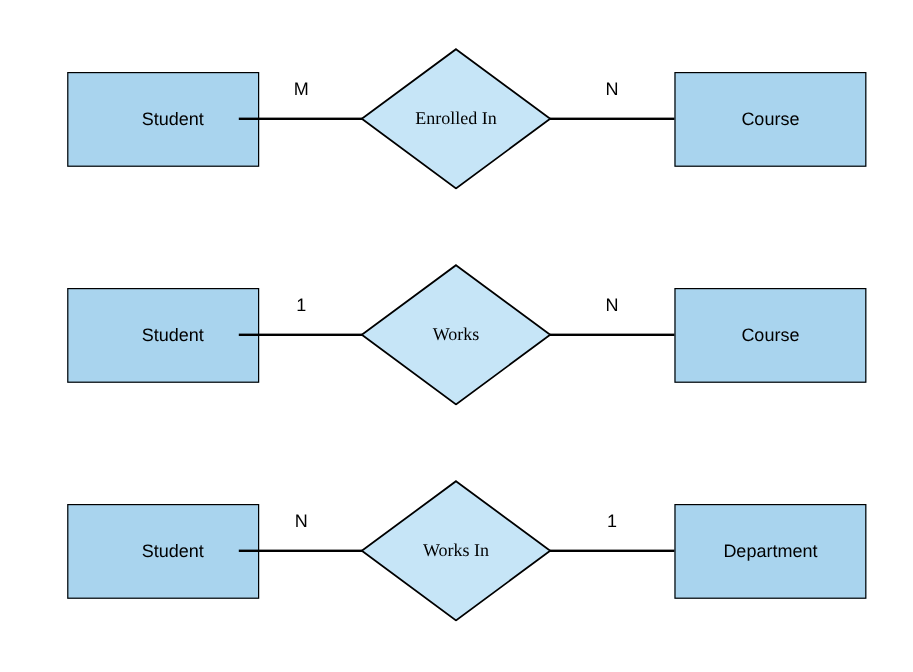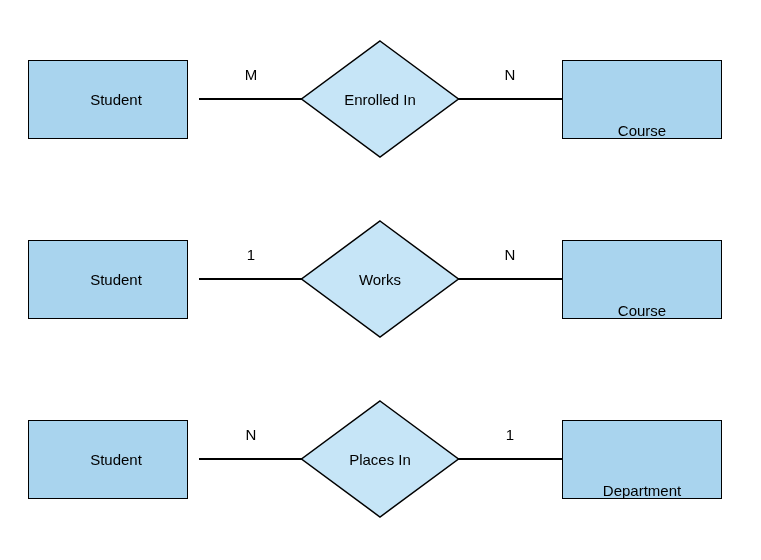--- a/index.html
+++ b/index.html
@@ -30,22 +30,22 @@
     top: calc(var(--cy) - 39.5px);
     background: var(--entity-fill, #a9d4ee);
     border: 1.5px solid var(--border, #000000);
     box-sizing: border-box;
     display: flex;
     align-items: center;
     justify-content: center;
     font-size: 15px;
     line-height: 1;
   }
-  .entity.left  { left: 28px; padding-left: 16px; }
-  .entity.right { left: 562px; align-items: flex-end; }
+  .entity.left  { left: 56px; padding-left: 16px; }
+  .entity.right { left: 562px; }
 
   .connector {
     position: absolute;
     height: 1.5px;
     top: calc(var(--cy) - 0.75px);
     background: var(--border, #000000);
   }
   .connector.left  { left: 199px; width: 103px; }
   .connector.right { left: 458px; width: 105px; }
 
@@ -58,20 +58,21 @@
   }
   .cardinality.cleft  { left: 251px; }
   .cardinality.cright { left: 510px; }
 
   .diamond {
     position: absolute;
     left: 300px;
     top: calc(var(--cy) - 59px);
     width: 160px;
     height: 118px;
+    font-family: Liberation Serif, serif;
   }
   .diamond svg {
     display: block;
     width: 100%;
     height: 100%;
   }
   .diamond .dlabel {
     position: absolute;
     inset: 0;
     display: flex;
@@ -127,21 +128,21 @@
   <div class="er-row" style="--cy:459px">
     <div class="entity left">
       <span>Student</span>
     </div>
     <div class="connector left"></div>
     <span class="cardinality cleft">N</span>
     <div class="diamond">
       <svg viewBox="0 0 160 118" xmlns="http://www.w3.org/2000/svg">
         <polygon points="80,1 158.5,59 80,117 1.5,59" style="fill:var(--relationship-fill,#C6E5F7);stroke:var(--border,#000000);stroke-width:1.5"></polygon>
       </svg>
-      <span class="dlabel">Places In</span>
+      <span class="dlabel">Works In</span>
     </div>
     <span class="cardinality cright">1</span>
     <div class="connector right"></div>
     <div class="entity right">
       <span>Department</span>
     </div>
   </div>
 
 </div>
 

